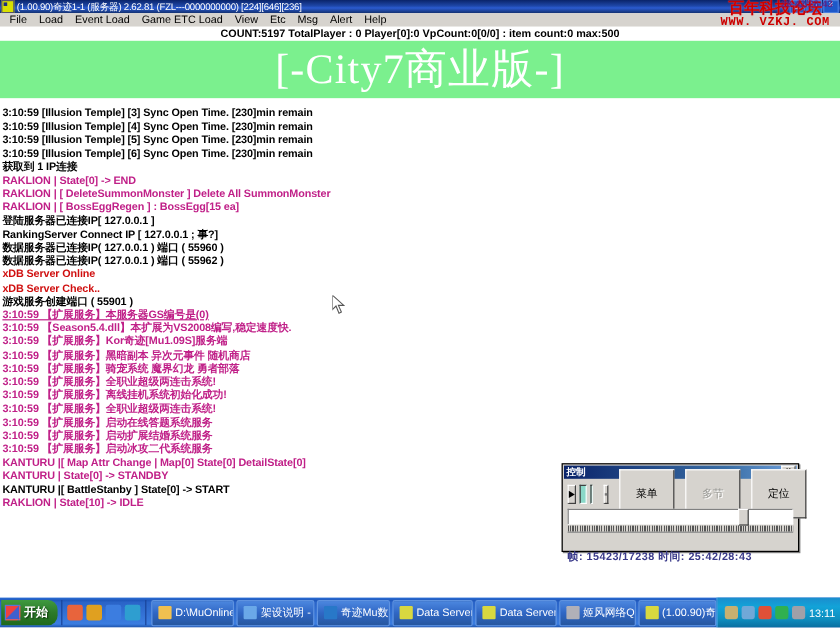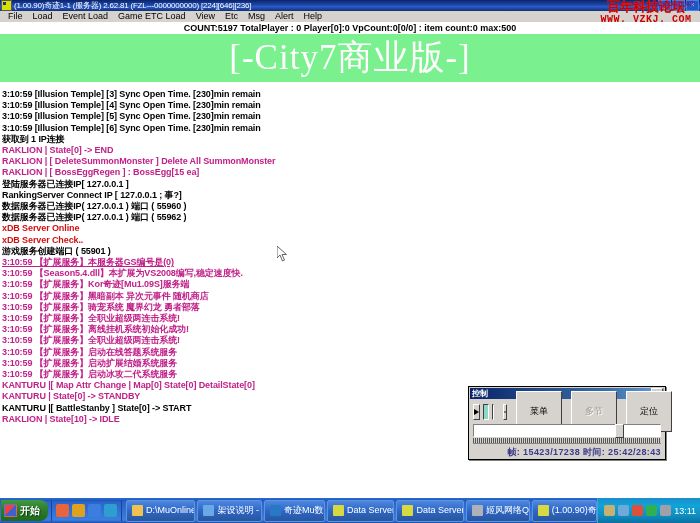--- a/index.html
+++ b/index.html
@@ -128,22 +128,22 @@
     white-space:nowrap;
   }
   .pbtn.disabled{color:#9a9a96;text-shadow:1px 1px 0 #fff;}
   .ctrl-slider{margin-top:4px;height:11px;position:relative;
     background:#fff;border:1px solid #808080;border-right-color:#fff;border-bottom-color:#fff;}
   .ctrl-slider .thumb{position:absolute;top:-1px;left:141px;width:7px;height:12px;
     background:#d6d3ce;border:1px solid #fff;border-right-color:#404040;border-bottom-color:#404040;}
   .ctrl-ticks{height:5px;margin-top:1px;
     background:repeating-linear-gradient(to right,#555 0 1px,transparent 1px 2px);
     border-bottom:1px solid #888;}
-  .ctrl-status{margin-top:2px;font-size:9px;color:#3a3a8a;font-weight:bold;
-    letter-spacing:0.4px;white-space:nowrap;text-align:right;}
+  .ctrl-status{margin-top:14px;font-size:9px;color:#3a3a8a;font-weight:bold;
+    letter-spacing:0.4px;white-space:nowrap;}
 
   
   .taskbar{
     position:absolute;left:0;top:498px;width:700px;height:25px;
     background:linear-gradient(to bottom,#2b6fd6 0%,#1f57bb 9%,#2a64c8 16%,#3b7de0 88%,#1a4fa8 100%);
     display:flex;align-items:center;
   }
   .startbtn{
     height:21px;margin:2px 3px 2px 1px;padding:0 8px 0 3px;
     background:linear-gradient(to bottom,#3f9a3f,#2c7a2a 50%,#1f6a1c);

